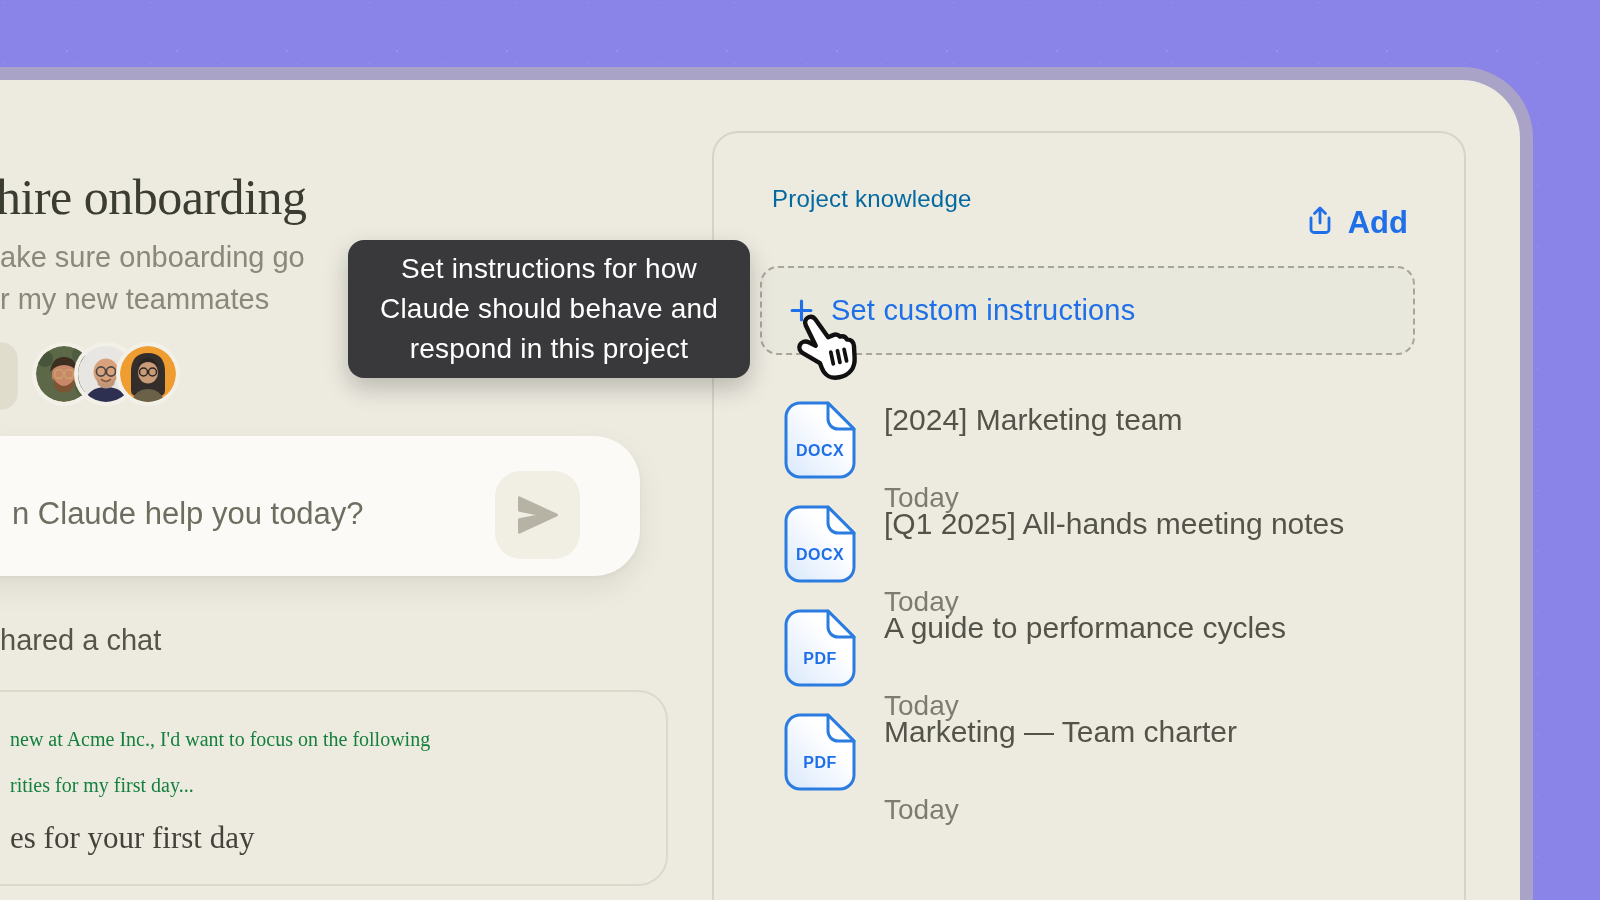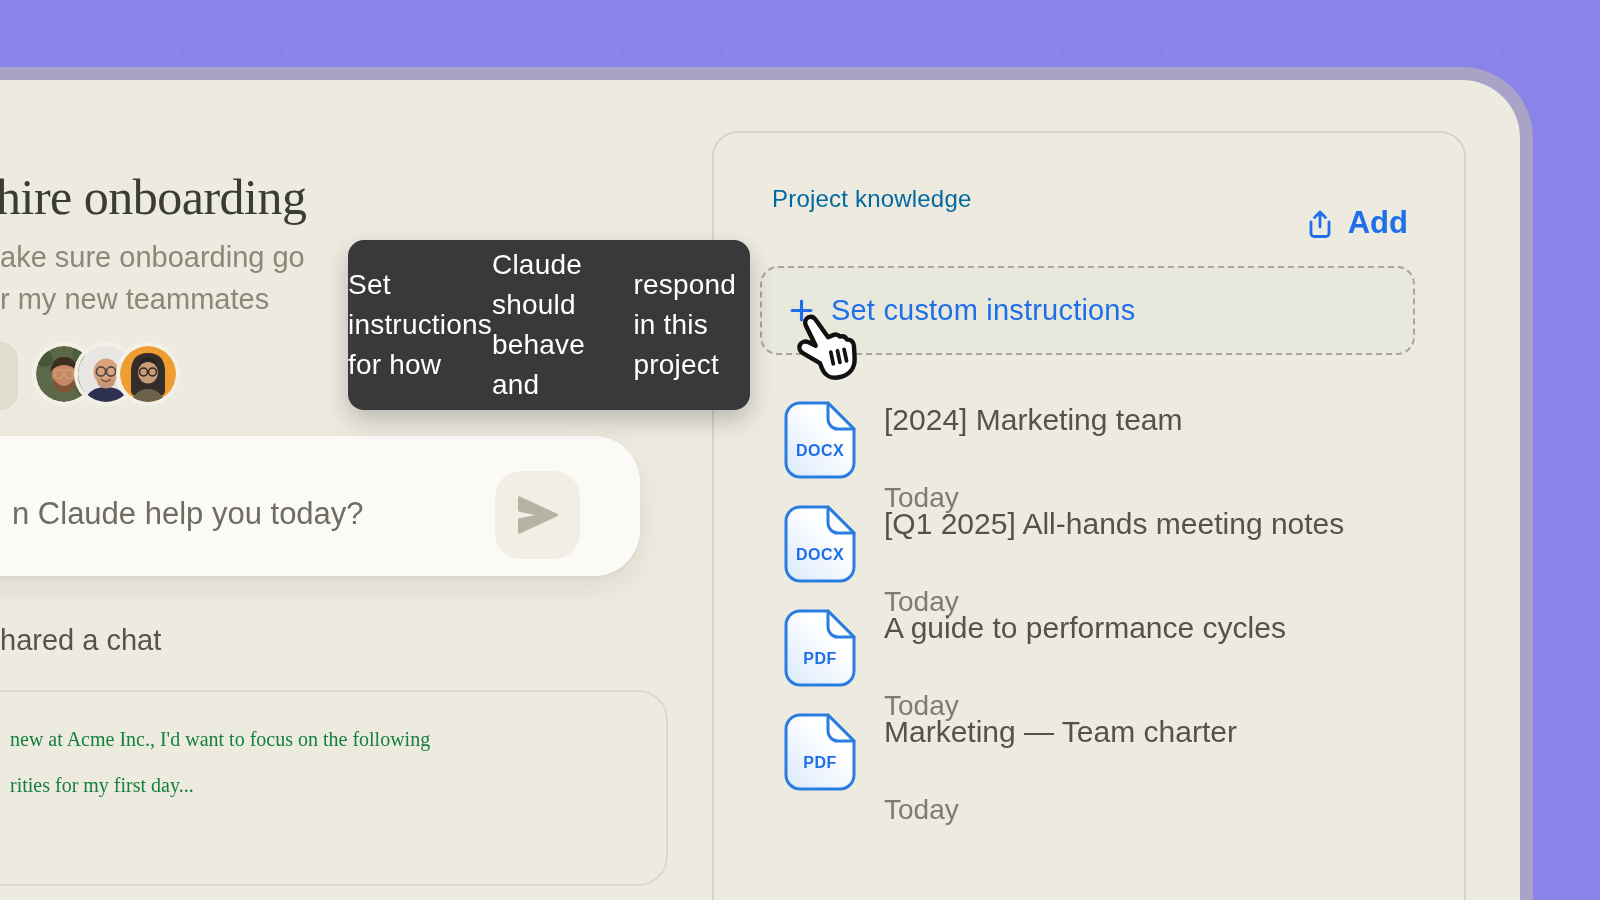--- a/index.html
+++ b/index.html
@@ -75,37 +75,37 @@
   
   .knowledge-card{
     position:absolute;left:712px;top:131px;width:754px;height:800px;
     background:#edebe0;border:2px solid #d7d4c7;border-radius:26px;box-sizing:border-box;
   }
   .kc-header{
     position:absolute;left:58px;right:56px;top:46px;height:40px;
     display:flex;align-items:center;justify-content:space-between;
   }
   .kc-title{font-size:24px;font-weight:400;color:#0369a1;letter-spacing:0.2px;}
-  .add-button{display:flex;align-items:flex-end;gap:12px;cursor:pointer;margin-top:48px;}
+  .add-button{display:flex;align-items:flex-start;gap:12px;cursor:pointer;margin-top:48px;}
   .add-label{font-size:31px;font-weight:700;color:#1f6fe8;}
   .dashed-box{
     position:absolute;left:46px;top:133px;width:655px;height:89px;box-sizing:border-box;
     border:2px dashed #a8a59a;border-radius:18px;background:#e9e8dd;
     display:flex;align-items:center;padding-left:26px;gap:16px;cursor:pointer;
   }
   .dashed-label{font-size:29px;font-weight:400;color:#1f6fe8;letter-spacing:0.2px;}
   .doc-row{position:absolute;left:70px;height:80px;}
   .doc-icon{position:absolute;left:0;top:0;}
   .doc-title{position:absolute;left:100px;top:2px;font-size:30px;color:#54534a;white-space:nowrap;}
   .doc-date{position:absolute;left:100px;top:52px;font-size:28px;color:#7e7c6f;margin-top:29px;}
   
   .tooltip{
-    position:absolute;left:348px;top:240px;width:402px;height:170px;z-index:40;
+    position:absolute;left:348px;top:240px;width:402px;height:138px;z-index:40;
     background:#39393b;border-radius:16px;color:#ffffff;
-    display:flex;align-items:center;justify-content:center;
+    display:flex;flex-direction:column;align-items:center;justify-content:center;
     font-size:28px;line-height:40px;letter-spacing:0.2px;
     box-shadow:0 10px 24px rgba(0,0,0,0.22);
   }
   .hand-cursor{position:absolute;left:792px;top:308px;z-index:50;transform:rotate(-12deg);}
 </style>
 </head>
 <body>
 
 <div class="stage">
 
@@ -178,20 +178,21 @@
     </div>
   </div>
 
   <div class="shared-label">hared a chat</div>
 
   <div class="preview-card">
     <div class="preview-body">
       <div>new at Acme Inc., I'd want to focus on the following</div>
       <div>rities for my first day...</div>
     </div>
+    <div class="preview-heading">es for your first day</div>
   </div>
 
   <div class="knowledge-card">
     <div class="kc-header">
       <div class="kc-title">Project knowledge</div>
       <div class="add-button">
         <svg width="32" height="32" viewBox="0 0 32 32" fill="none" stroke="#1f6fe8" stroke-width="2.8" stroke-linecap="round" stroke-linejoin="round">
           <path d="M7 13 V24.5 A3 3 0 0 0 10 27.5 H22 A3 3 0 0 0 25 24.5 V13"></path>
           <path d="M16 18 V3.5"></path>
           <path d="M10.5 8.5 L16 3 L21.5 8.5"></path>

